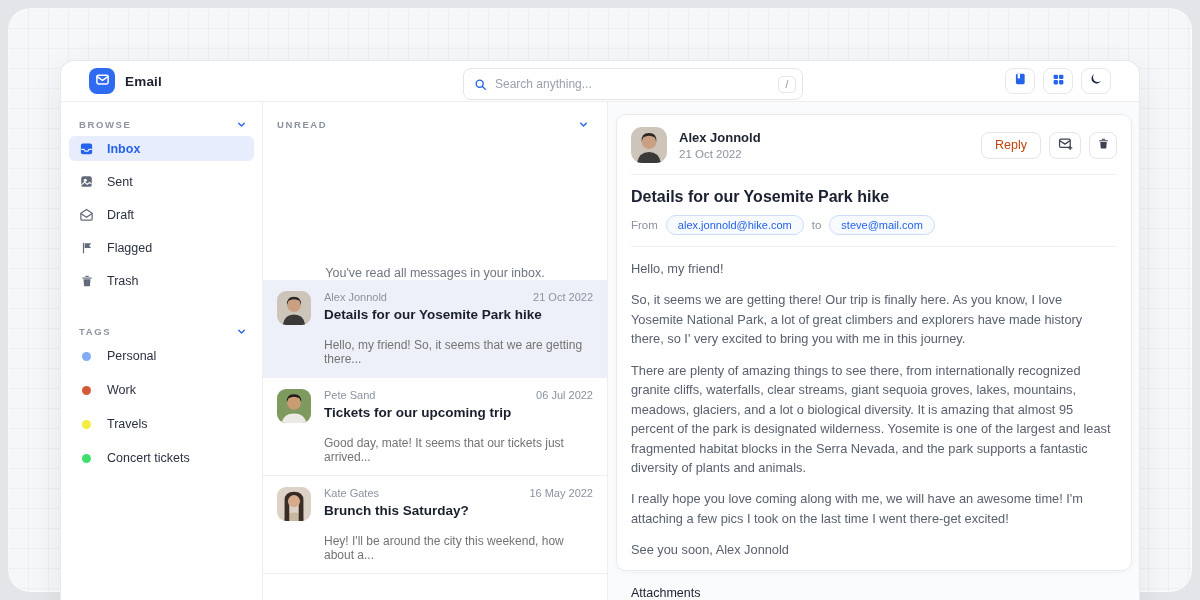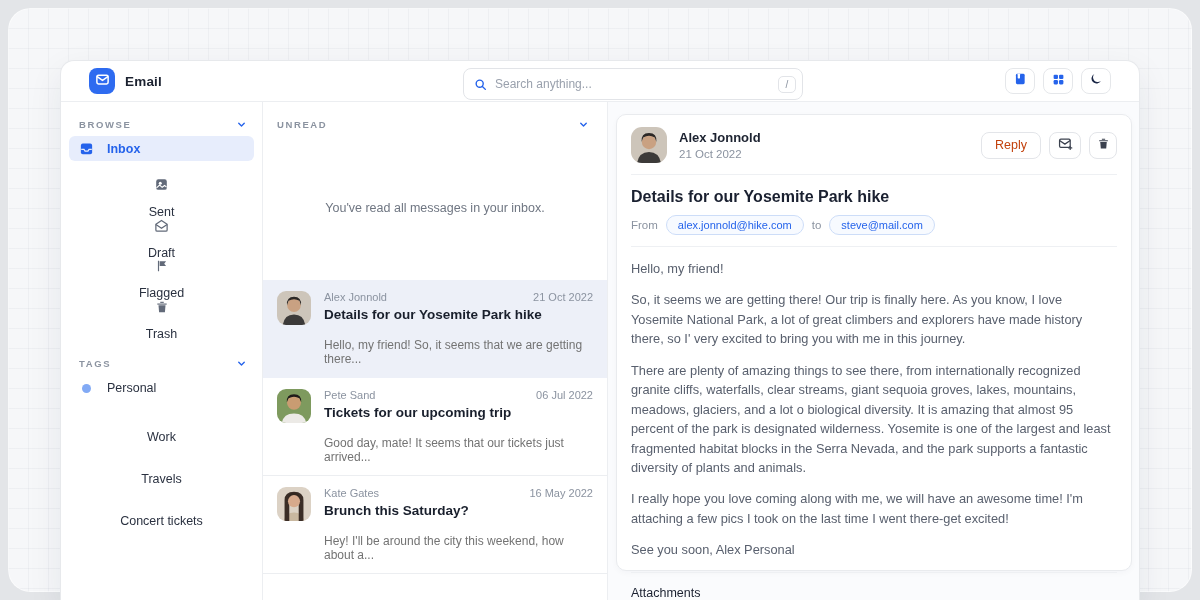--- a/index.html
+++ b/index.html
@@ -27,33 +27,33 @@
   .slash { width:18px; height:17px; border:1px solid #e2e4e8; border-radius:5px; font-size:10px; color:#8b93a0; display:flex; align-items:center; justify-content:center; }
   .hdr-right { margin-left:auto; display:flex; gap:8px; }
   .icon-btn { width:30px; height:26px; border:1px solid #e5e7ea; border-radius:8px; background:#fff; display:flex; align-items:center; justify-content:center; cursor:pointer; }
 
   
   .cols { flex:1; display:flex; min-height:0; }
   .sidebar { width:202px; flex:0 0 202px; border-right:1px solid #eceef1; padding-top:10px; }
   .sect-hdr { height:24px; display:flex; align-items:center; justify-content:space-between; padding:0 15px 0 18px; }
   .sect-label { font-size:9.5px; font-weight:bold; letter-spacing:1.6px; color:#8b93a0; }
   .nav-item { height:26px; margin:0 8px 0 8px; border-radius:6px; display:flex; align-items:center; gap:13px; padding:0 10px; font-size:12.5px; color:#2a3140; cursor:pointer; }
-  .nav-item + .nav-item { margin-top:16px;flex-direction:column; }
+  .nav-item + .nav-item { margin-top:8px; }
   .nav-item .ic { width:15px; height:15px; color:#626a79; display:flex; align-items:center; justify-content:center; }
   .nav-item.active { background:#e7edfc; color:#2563eb; font-weight:bold; }
   .nav-item.active .ic { color:#2563eb; }
   .browse-list .nav-item { margin-bottom:0; height:25px; }
   .tags-sect { margin-top:26px; }
   .dot { width:9px; height:9px; border-radius:50%; margin:0 3px; }
   .dot1{background:#82aaf5;} .dot2{background:#d35a39;} .dot3{background:#f4ec3f;} .dot4{background:#3fdf6d;}
 
   
   .maillist { width:345px; flex:0 0 345px; border-right:1px solid #eceef1; padding-top:10px; display:flex; flex-direction:column; }
   .list-hdr { height:24px; display:flex; align-items:center; justify-content:space-between; padding:0 18px 0 14px; }
-  .empty-zone { height:144px; display:flex; align-items:center; justify-content:center; }
+  .empty-zone { height:144px; display:flex; align-items:flex-end; justify-content:center; }
   .empty-text { font-size:12.5px; color:#6f7682; }
   .ee-hdr { margin-top:0; }
   .mail-item { padding:11px 14px 11px 14px; display:grid; grid-template-columns:34px 1fr; column-gap:13px; border-bottom:1px solid #eceef1; cursor:pointer; }
   .mail-item.selected { background:#edf0f8; border-bottom-color:transparent; }
   .m-avatar { width:34px; height:34px; border-radius:9px; overflow:hidden; }
   .m-avatar svg { display:block; }
   .m-meta { display:flex; justify-content:space-between; align-items:center; }
   .m-name, .m-date { font-size:11px; color:#8b93a0; }
   .m-subject { font-size:13.5px; font-weight:bold; color:#191f2c; margin-top:4px; }
   .m-preview { font-size:12px; color:#737373; margin-top:16px; }
@@ -347,21 +347,21 @@
           <span class="chip">steve@mail.com</span>
         </div>
 
         <hr class="hrule">
 
         <div class="body-text">
           <p>Hello, my friend!</p>
           <p>So, it seems we are getting there! Our trip is finally here. As you know, I love Yosemite National Park, a lot of great climbers and explorers have made history there, so I' very excited to bring you with me in this journey.</p>
           <p>There are plenty of amazing things to see there, from internationally recognized granite cliffs, waterfalls, clear streams, giant sequoia groves, lakes, mountains, meadows, glaciers, and a lot o biological diversity. It is amazing that almost 95 percent of the park is designated wilderness. Yosemite is one of the largest and least fragmented habitat blocks in the Serra Nevada, and the park supports a fantastic diversity of plants and animals.</p>
           <p>I really hope you love coming along with me, we will have an awesome time! I'm attaching a few pics I took on the last time I went there-get excited!</p>
-          <p>See you soon, Alex Personal</p>
+          <p>See you soon, Alex Jonnold</p>
         </div>
 
         <hr class="hrule">
 
         <div class="att-label">Attachments</div>
 
       </div>
     </div>
 
   </div>

